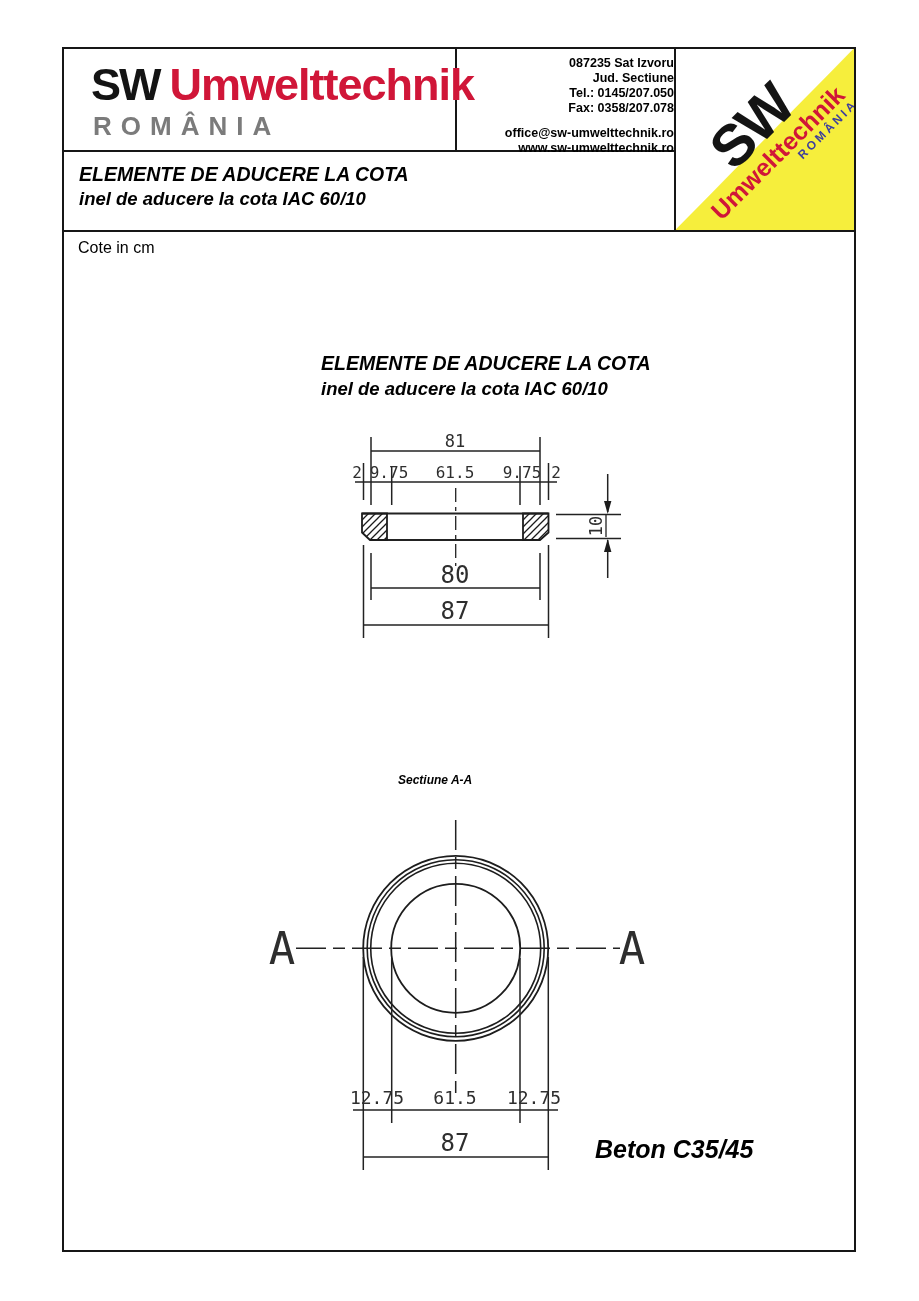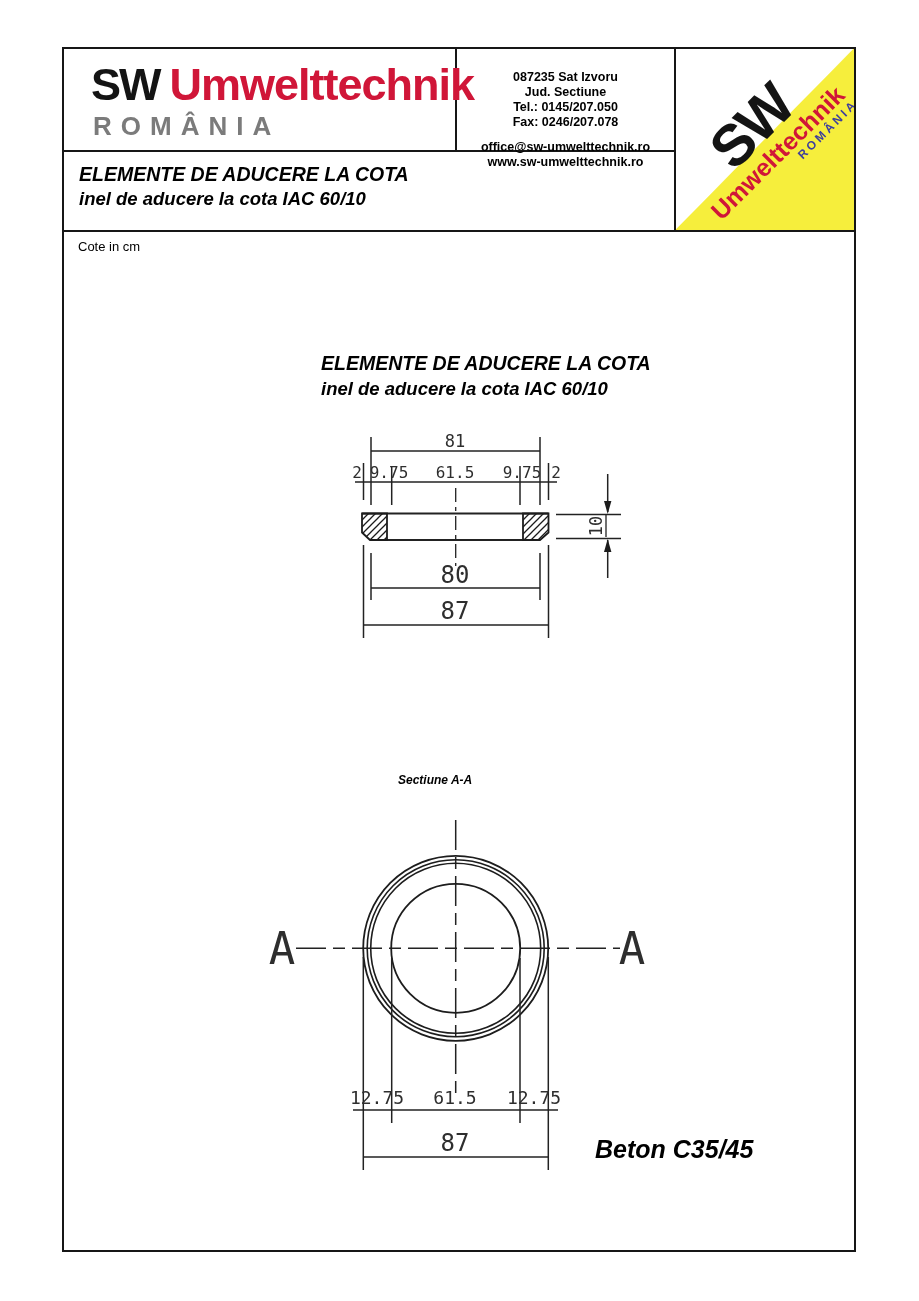--- a/index.html
+++ b/index.html
@@ -7,37 +7,37 @@
 
   .frame{position:absolute;left:62px;top:47px;width:794px;height:1205px;border:2px solid #161616;box-sizing:border-box;background:#fff;}
 
   
   .cell-logo{position:absolute;left:0;top:0;width:393px;height:103px;border-right:2px solid #161616;border-bottom:2px solid #161616;box-sizing:border-box;}
   .logo-line{position:absolute;left:27px;top:10px;white-space:nowrap;}
   .logo-sw{font-size:45px;font-weight:900;letter-spacing:-2px;color:#141414;}
   .logo-brand{font-size:45px;font-weight:800;letter-spacing:-1px;margin-left:10px;}
   .logo-country{position:absolute;left:29px;top:62px;font-size:26px;font-weight:700;letter-spacing:9px;}
 
-  .cell-contact{position:absolute;left:393px;top:0;width:217px;height:103px;border-right:0;border-bottom:2px solid #161616;box-sizing:border-box;text-align:center;font-weight:700;font-size:12.5px;line-height:15px;padding-top:21px;}
+  .cell-contact{position:absolute;left:393px;top:0;width:217px;height:103px;border-right:0;border-bottom:2px solid #161616;box-sizing:border-box;text-align:right;font-weight:700;font-size:12.5px;line-height:15px;padding-top:7px;}
   .contact-gap{height:10px;}
 
   .cell-corner{position:absolute;left:610px;top:0;width:180px;height:183px;border-left:2px solid #161616;border-bottom:2px solid #161616;box-sizing:border-box;overflow:hidden;}
   .corner-bg{position:absolute;left:0;top:0;right:0;bottom:0;}
   .corner-rot{position:absolute;left:50%;top:50%;width:250px;transform:translate(-50%,-50%) rotate(-45deg);text-align:center;}
   .corner-sw{font-size:58px;font-weight:900;letter-spacing:-2px;line-height:0.85;color:#141414;}
   .corner-brand{font-size:25px;font-weight:800;line-height:1.0;margin-top:1px;}
   .corner-country{font-size:12px;font-weight:700;letter-spacing:3px;text-align:right;padding-right:34px;line-height:1.1;}
 
   .cell-title{position:absolute;left:0;top:103px;width:610px;height:80px;border-bottom:2px solid #161616;box-sizing:border-box;padding:9px 0 0 15px;}
   .cell-title .t1{font-size:19.5px;font-weight:700;font-style:italic;line-height:26px;}
   .cell-title .t2{font-size:18.5px;font-weight:700;font-style:italic;line-height:24px;}
   .corner-bottom-line{position:absolute;left:610px;top:181px;width:180px;height:2px;background:#161616;}
 
   .drawing-area{position:absolute;left:0;top:183px;width:790px;height:1014px;}
-  .note{position:absolute;left:14px;top:7px;font-size:13px;}
+  .note{position:absolute;left:14px;top:7px;font-size:16px;}
   .draw-title{position:absolute;left:257px;top:118px;font-weight:700;font-style:italic;}
   .draw-title .t1{font-size:19.5px;line-height:26px;}
   .draw-title .t2{font-size:18.5px;line-height:26px;}
   .section-label{position:absolute;left:334px;top:541px;font-size:12px;font-weight:700;font-style:italic;}
   .material{position:absolute;left:531px;top:905px;font-size:25px;font-weight:700;font-style:italic;line-height:25.5px;}
 
   svg.tech{position:absolute;left:0;top:0;}
   .dim-text{font-family:"DejaVu Sans Mono",monospace;fill:#2e2e2e;}
   .cad-line{stroke:#222;fill:none;}
 </style>
@@ -50,21 +50,21 @@
     <div class="logo-line">
       <span class="logo-sw">SW</span><span class="logo-brand" style="color:#d01638;">Umwelttechnik</span>
     </div>
     <div class="logo-country" style="color:#7b7b7b;">ROMÂNIA</div>
   </div>
 
   <div class="cell-contact">
     <div>087235 Sat Izvoru</div>
     <div>Jud. Sectiune</div>
     <div>Tel.: 0145/207.050</div>
-    <div>Fax: 0246/207.078</div>
+    <div>Fax: 0358/207.078</div>
     <div class="contact-gap"></div>
     <div>office@sw-umwelttechnik.ro</div>
     <div>www.sw-umwelttechnik.ro</div>
   </div>
 
   <div class="cell-corner">
     <div class="corner-bg" style="background:linear-gradient(to bottom right,#ffffff 49.6%,#f6ee3c 50%);"></div>
     <div class="corner-rot">
       <div class="corner-sw">SW</div>
       <div class="corner-brand" style="color:#d01638;">Umwelttechnik</div>

